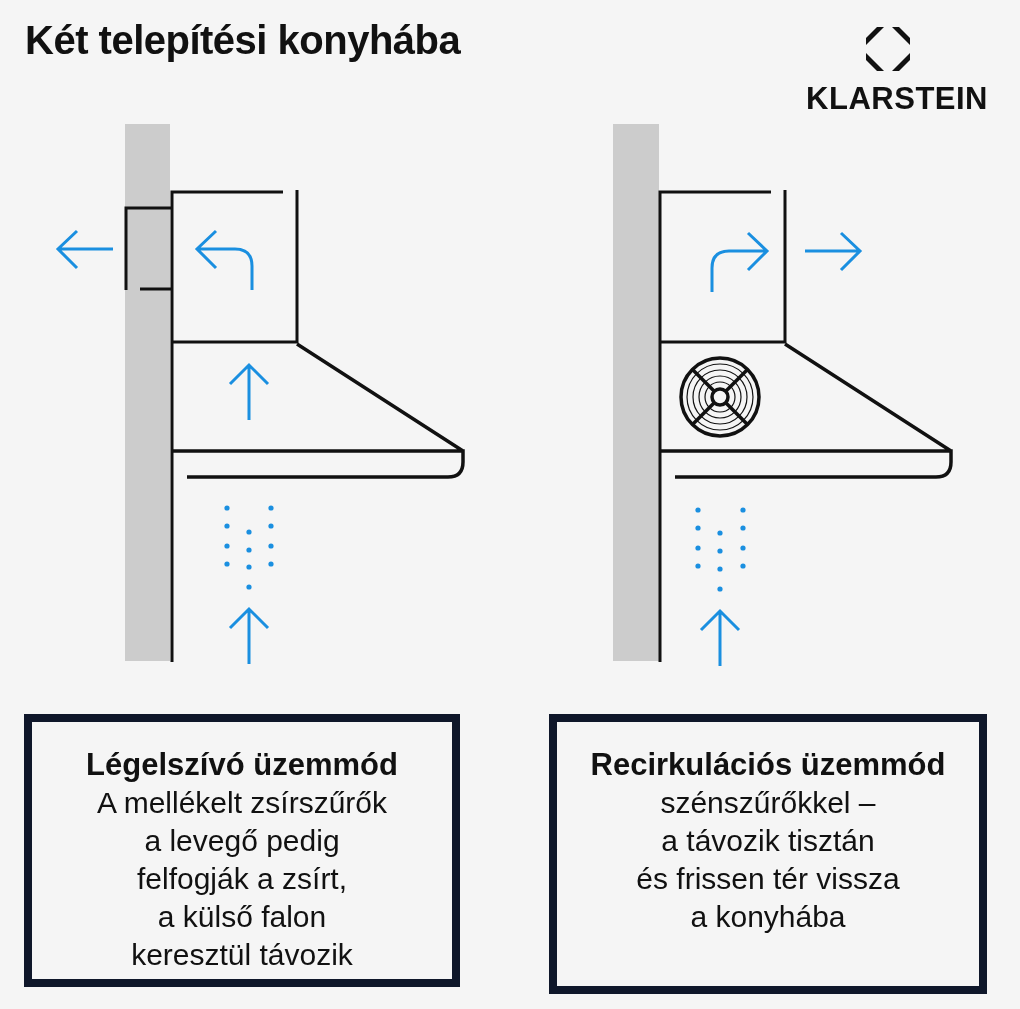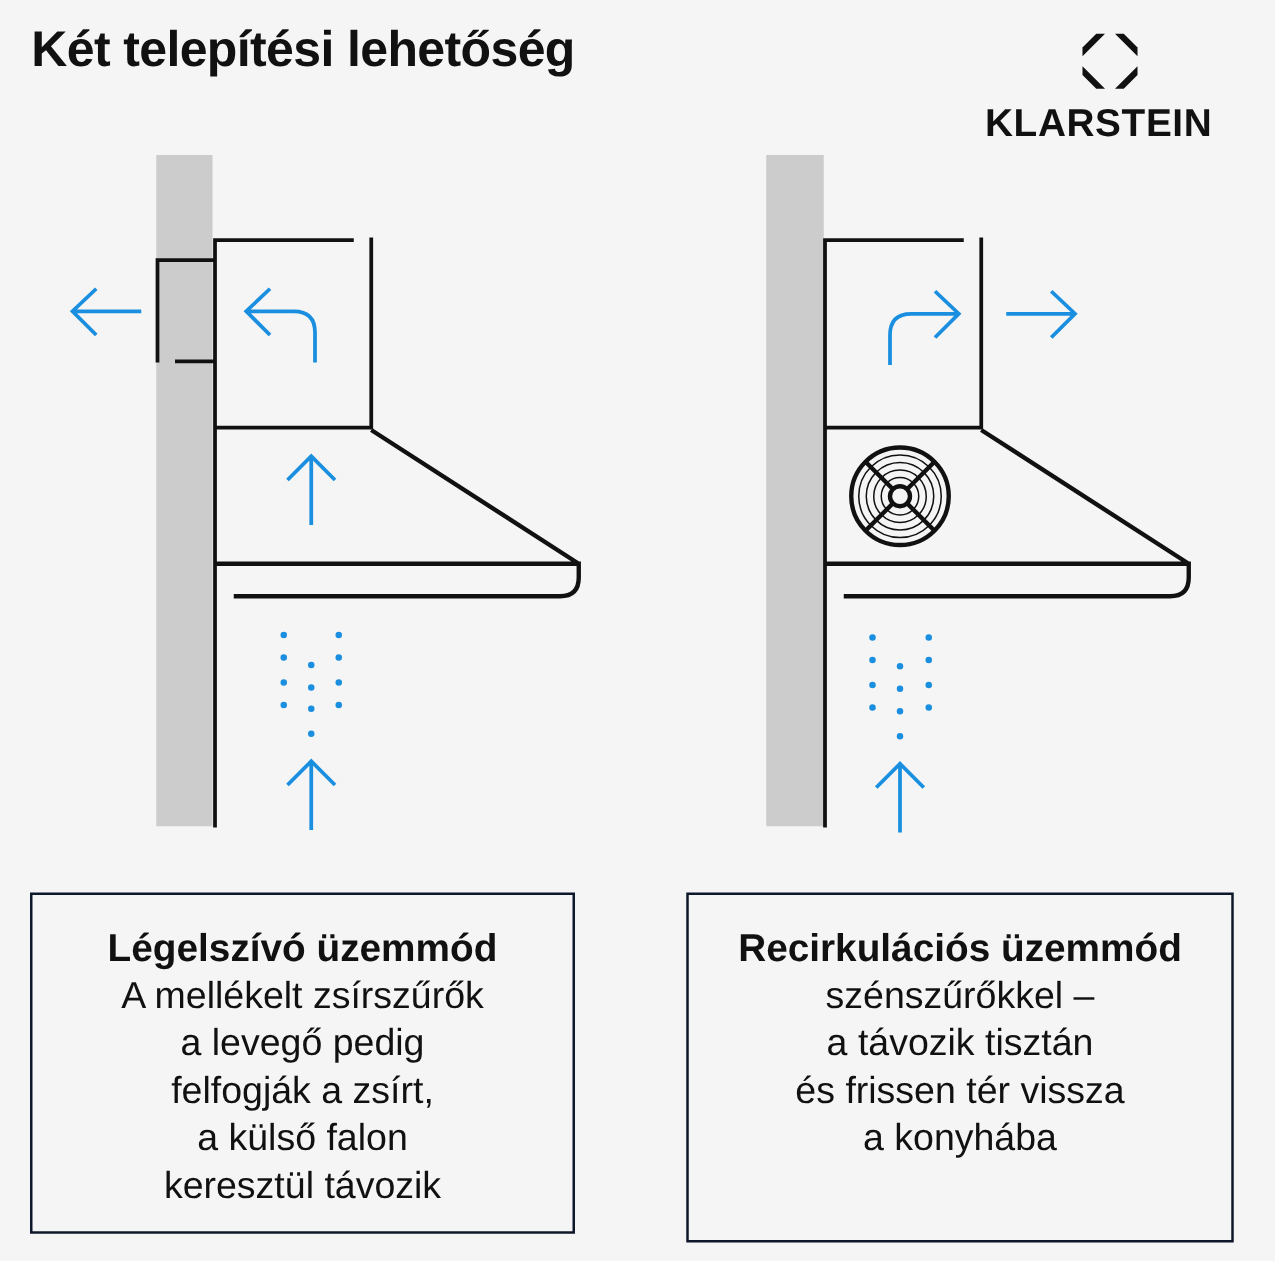--- a/index.html
+++ b/index.html
@@ -1,32 +1,32 @@
 <!DOCTYPE html>
 <html><head>
 <meta charset="utf-8">
 <style>
   html, body { margin:0; padding:0; }
   body { width:1020px; height:1009px; background:#f5f5f5; position:relative; overflow:hidden;
          font-family:"Liberation Sans", "DejaVu Sans", sans-serif; color:#111; }
   .title { position:absolute; left:25px; top:18px; font-size:40px; font-weight:bold; letter-spacing:-0.5px; }
   .logo { position:absolute; left:788px; top:24px; width:200px; height:90px; }
   .logo-mark { position:absolute; left:75px; top:0; width:50px; height:50px; }
-  .logo-text { position:absolute; left:0; top:57px; width:200px; text-align:left; font-size:31px; font-weight:bold; letter-spacing:0.5px; }
+  .logo-text { position:absolute; left:0; top:57px; width:200px; text-align:right; font-size:31px; font-weight:bold; letter-spacing:0.5px; }
   .diagram { position:absolute; left:0; top:0; }
-  .box { position:absolute; border:2px solid #0f172a; box-sizing:border-box; text-align:center; }
+  .box { position:absolute; border:8px solid #0f172a; box-sizing:border-box; text-align:center; }
   .box .h { font-weight:bold; font-size:31px; line-height:38px; }
   .box .l { font-size:30px; line-height:38px;text-align:center; }
   #box-left { left:24px; top:714px; width:436px; height:273px; padding-top:24px; }
   #box-right { left:549px; top:714px; width:438px; height:280px; padding-top:24px; }
 </style>
 </head>
 <body>
 
-<div class="title">Két telepítési lehetőség</div>
+<div class="title">Két telepítési konyhába</div>
 
 <div class="logo">
   <svg class="logo-mark" viewBox="0 0 50 50">
     <polygon points="14,3 21,3 3,21 3,14" fill="#111"></polygon>
     <polygon points="29,3 36,3 47,14 47,21" fill="#111"></polygon>
     <polygon points="47,29 47,36 36,47 29,47" fill="#111"></polygon>
     <polygon points="3,29 21,47 14,47 3,36" fill="#111"></polygon>
   </svg>
   <div class="logo-text">KLARSTEIN</div>
 </div>

